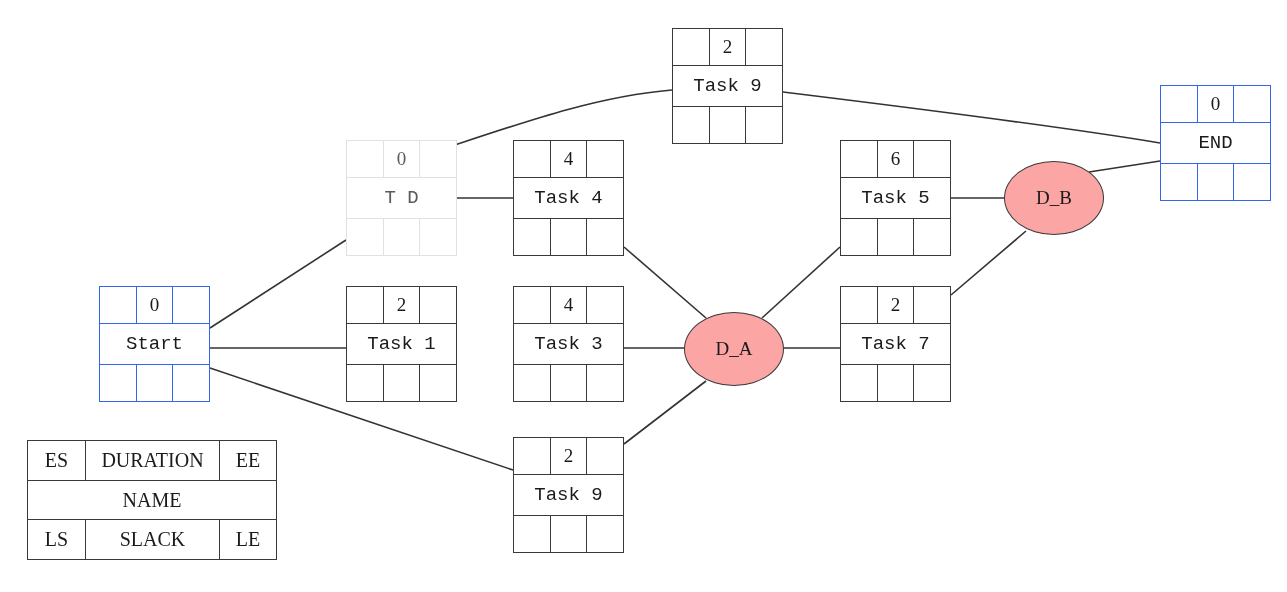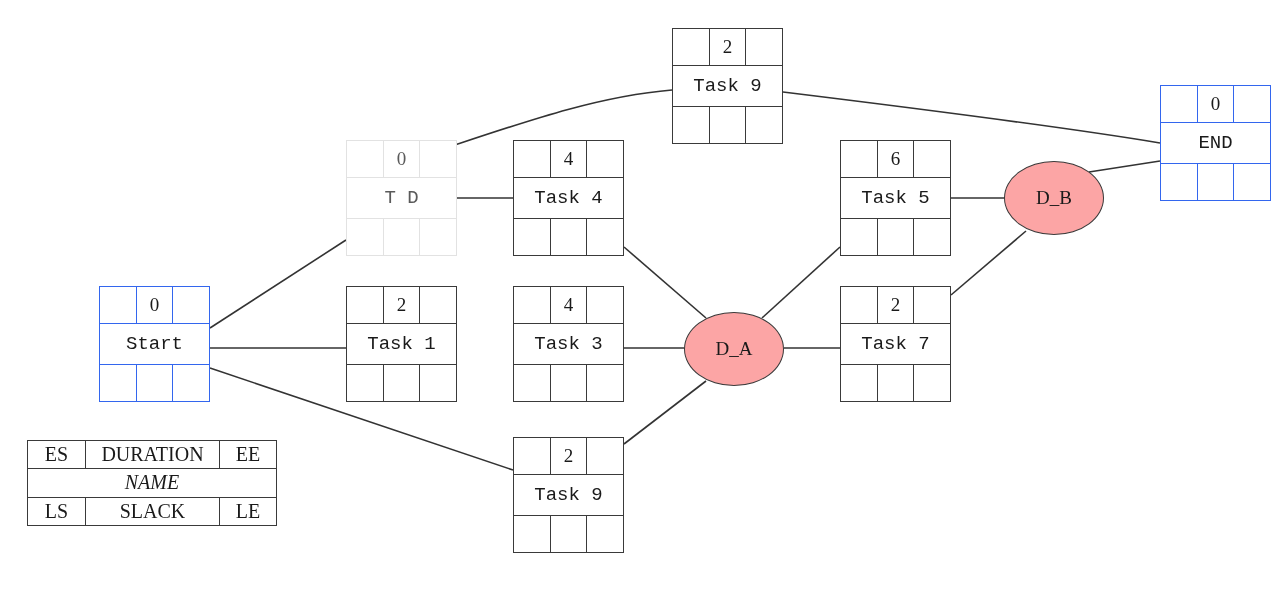--- a/index.html
+++ b/index.html
@@ -139,21 +139,21 @@
     justify-content: center;
     font-size: 20px;
     color: #1a1a1a;
     white-space: nowrap;
   }
   .legend .cell + .cell {
     border-left: 1.6px solid #3a3a3a;
   }
   .legend .c-side { flex: 0 0 57px; }
   .legend .c-mid  { flex: 1 1 auto; text-align: right; }
-  .legend .c-full { flex: 1 1 auto; font-style: italic; }
+  .legend .c-full { flex: 1 1 auto; }
 </style>
 </head>
 <body>
 
 <div id="canvas">
 
   <svg id="edges" viewBox="0 0 1287 592" width="1287" height="592" xmlns="http://www.w3.org/2000/svg">
       <path d="M 210 328 L 346 240" class="edge"></path>
       <path d="M 210 348 L 346 348" class="edge"></path>
       <path d="M 210 368 L 513 470" class="edge"></path>
@@ -318,21 +318,21 @@
         <div class="row">
           <div class="cell"></div>
           <div class="cell"></div>
           <div class="cell"></div>
         </div>
       </div>
       <div class="ellipse-node" style="left: 684px; top: 312px; width: 100px; height: 74px; text-align: right;">D_A</div>
       <div class="ellipse-node" style="left: 1004px; top: 161px; width: 100px; height: 74px;">D_B</div>
     </div>
 
-  <div class="legend" style="left:27px; top:440px; width:250px; height:86px;">
+  <div class="legend" style="left:27px; top:440px; width:250px; height:120px;">
     <div class="row">
       <div class="cell c-side">ES</div>
       <div class="cell c-mid">DURATION</div>
       <div class="cell c-side">EE</div>
     </div>
     <div class="row">
       <div class="cell c-full">NAME</div>
     </div>
     <div class="row">
       <div class="cell c-side">LS</div>

